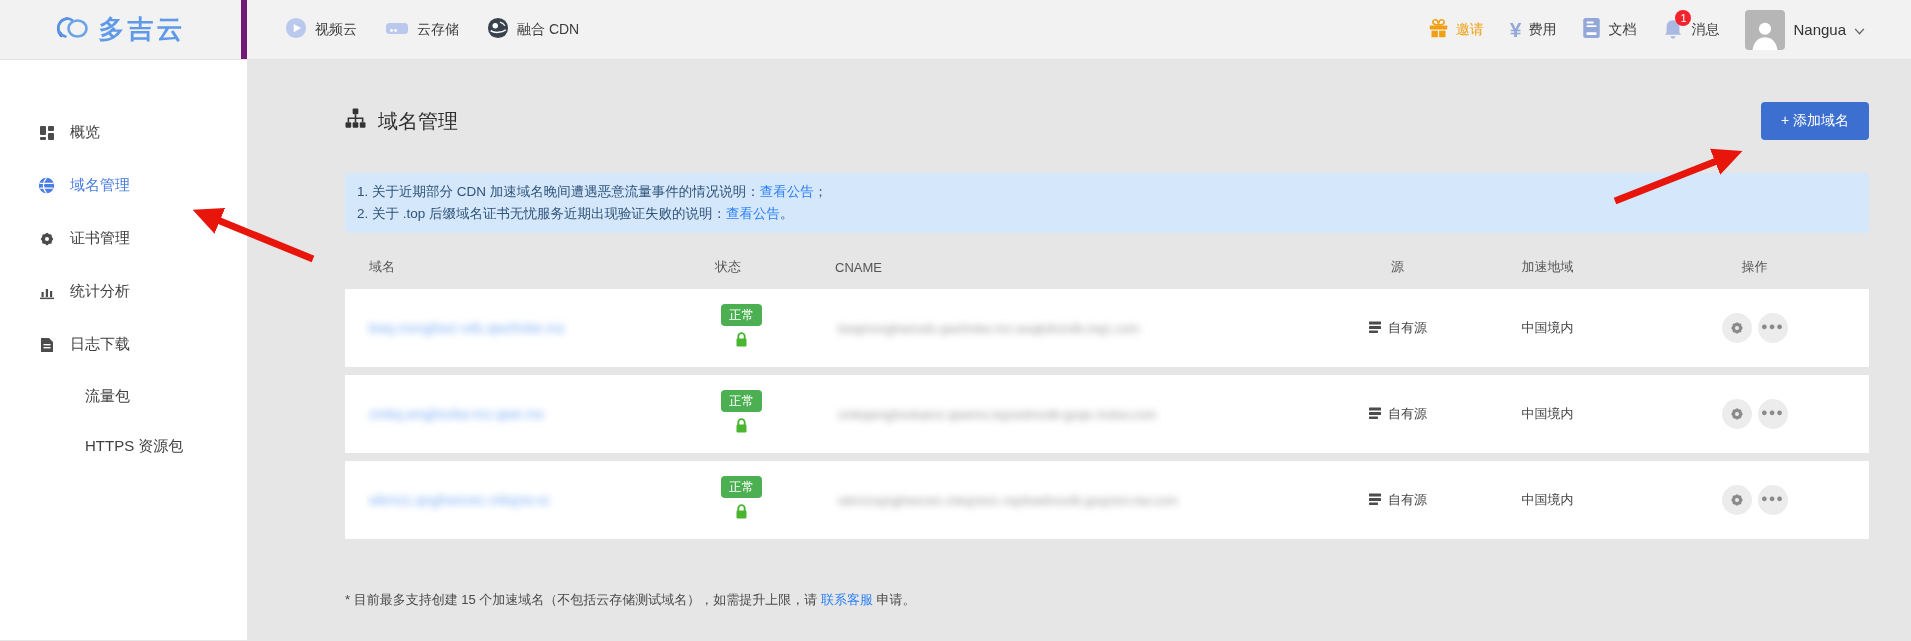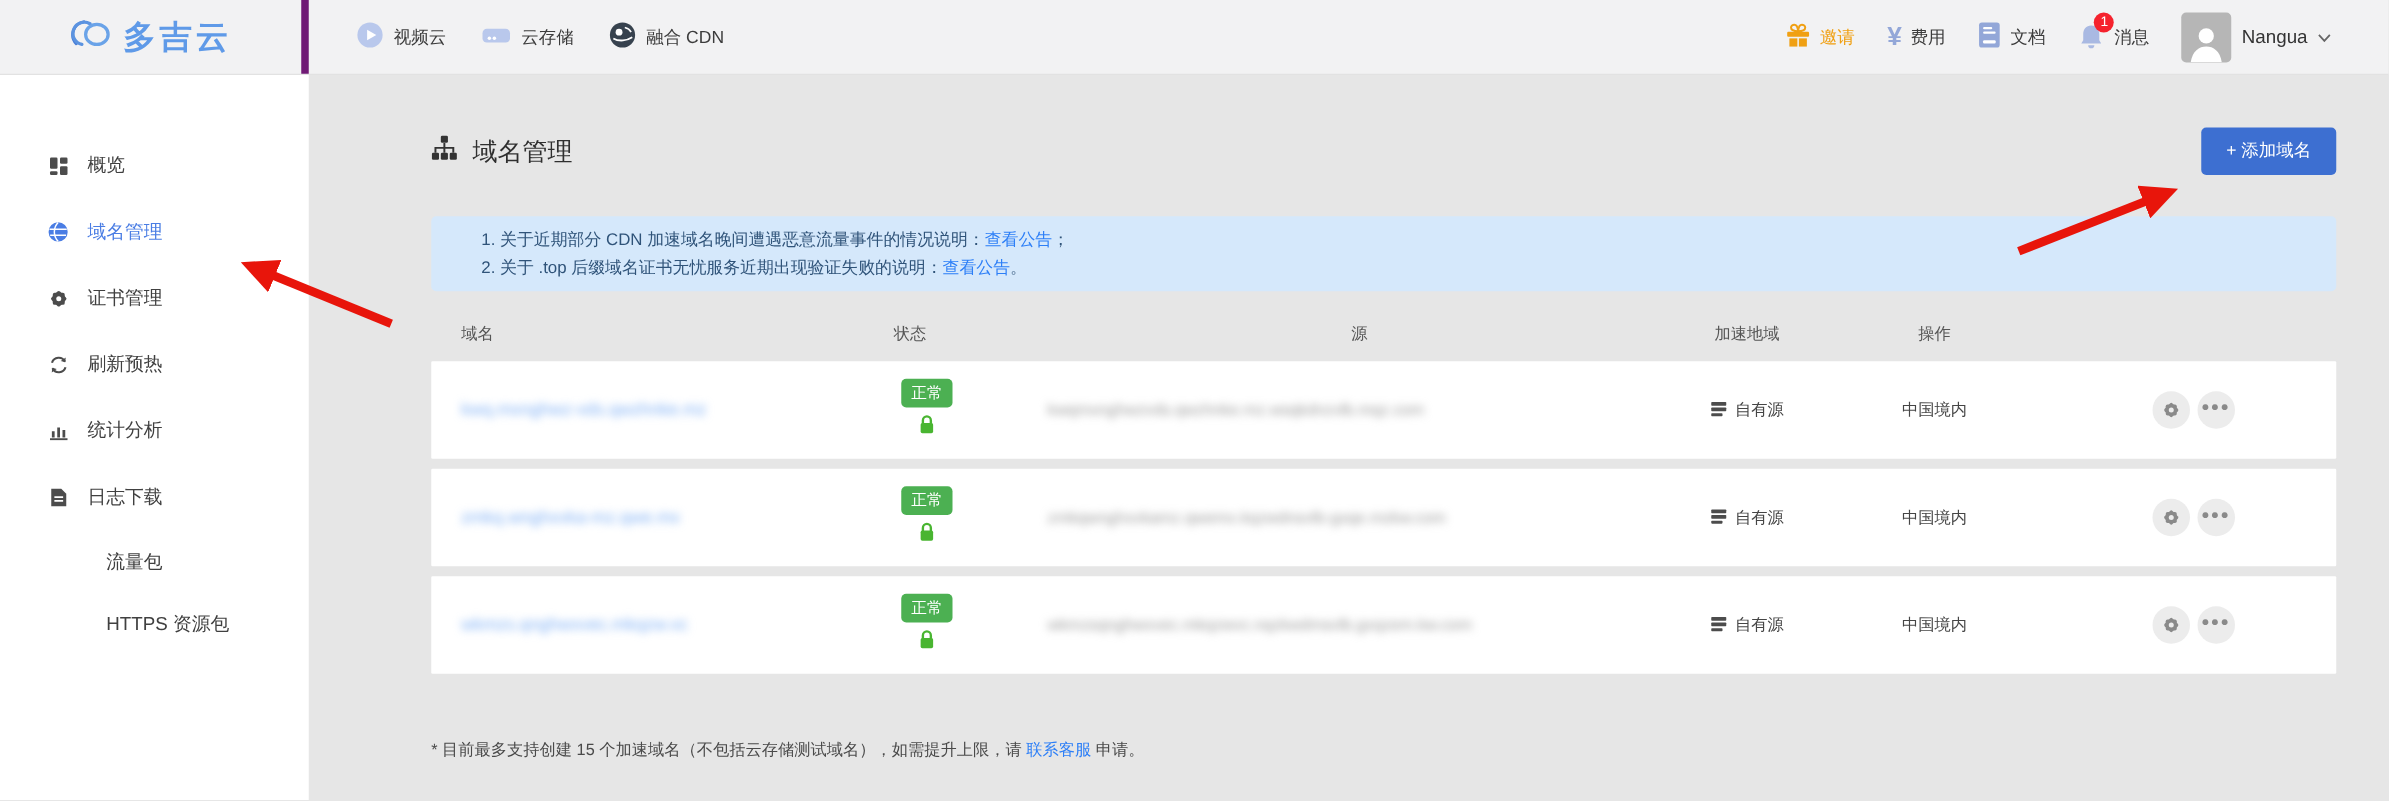--- a/index.html
+++ b/index.html
@@ -28,21 +28,21 @@
   .s-item{height:53px;display:flex;align-items:center;gap:15px;padding-left:38px;font-size:15px;color:#404040;cursor:pointer;}
   .s-item .s-icon{width:17px;height:17px;display:flex;align-items:center;justify-content:center;}
   .s-item.active{color:#4a7de4;}
   .s-sub{height:50px;display:flex;align-items:center;padding-left:85px;font-size:15px;color:#404040;cursor:pointer;}
 
   .main{flex:1;padding:32px 42px 0 98px;}
   .title-row{display:flex;align-items:center;height:58px;}
   .page-title{display:flex;align-items:center;gap:12px;font-size:20px;color:#2f2f2f;}
   .add-btn{margin-left:auto;background:#3d6fd1;color:#fff;font-size:14px;height:38px;padding:0 20px;border:none;border-radius:4px;cursor:pointer;}
 
-  .notice{margin-top:23px;background:#d5e8fb;border-radius:4px;padding:8px 20px 8px 40px;font-size:13.5px;line-height:22px;color:#2f5379;}
+  .notice{margin-top:23px;background:#d5e8fb;border-radius:4px;padding:8px 20px 8px 12px;font-size:13.5px;line-height:22px;color:#2f5379;}
   .notice .link{color:#2d7ff7;cursor:pointer;}
 
   .grid-cols{display:grid;grid-template-columns:370px 120px 505px 115px 185px 1fr;align-items:center;}
   .thead{height:44px;margin-top:12px;font-size:13px;color:#555;}
   .th-first{padding-left:24px;}
   .th-c{text-align:center;}
   .trow{height:78px;background:#fff;margin-bottom:8px;border-radius:1px;}
   .domain-cell{padding-left:24px;}
   .domain-link{font-size:14px;color:#7fb0f5;filter:blur(3.5px);cursor:pointer;}
   .cname-cell{padding-left:3px;}
@@ -192,31 +192,20 @@
         <svg width="16" height="16" viewBox="0 0 16 16" fill="#4c4c4c">
             <rect x="3.2" y="3.2" width="9.6" height="9.6" rx="1.5"></rect>
             <rect x="3.2" y="3.2" width="9.6" height="9.6" rx="1.5" transform="rotate(45 8 8)"></rect>
             <circle cx="8" cy="8" r="2" fill="#fff"></circle>
           </svg>
       </span>
       <span>证书管理</span>
     </div>
     <div class="s-item">
       <span class="s-icon">
-        <svg width="16" height="16" viewBox="0 0 16 16" fill="none" stroke="#4c4c4c" stroke-width="1.7">
-            <path d="M2.6 6.2 A5.6 5.6 0 0 1 13 5.4"></path>
-            <path d="M13.4 9.8 A5.6 5.6 0 0 1 3 10.6"></path>
-            <path d="M13.6 2 L13.2 5.8 L9.6 4.8" fill="#4c4c4c" stroke="none"></path>
-            <path d="M2.4 14 L2.8 10.2 L6.4 11.2" fill="#4c4c4c" stroke="none"></path>
-          </svg>
-      </span>
-      <span>刷新预热</span>
-    </div>
-    <div class="s-item">
-      <span class="s-icon">
         <svg width="16" height="16" viewBox="0 0 16 16" fill="#4c4c4c">
             <rect x="2.5" y="8" width="2.2" height="5"></rect>
             <rect x="6.8" y="5" width="2.2" height="8"></rect>
             <rect x="11" y="7" width="2.2" height="6"></rect>
             <rect x="1" y="13.6" width="14" height="1.5"></rect>
           </svg>
       </span>
       <span>统计分析</span>
     </div>
     <div class="s-item">
@@ -259,20 +248,21 @@
         <span>1. 关于近期部分 CDN 加速域名晚间遭遇恶意流量事件的情况说明：</span><span class="link">查看公告</span><span>；</span>
       </div>
       <div>
         <span>2. 关于 .top 后缀域名证书无忧服务近期出现验证失败的说明：</span><span class="link">查看公告</span><span>。</span>
       </div>
     </div>
 
     <div class="thead grid-cols">
       <div class="th-first">域名</div>
       <div>状态</div>
+      <div>CNAME</div>
       <div class="th-c">源</div>
       <div class="th-c">加速地域</div>
       <div class="th-c">操作</div>
     </div>
 
     <div class="trow grid-cols">
       <div class="domain-cell"><span class="domain-link">kwq.mxnghwz-vds.qwzhnke.mz</span></div>
       <div><span class="status-wrap">
         <span class="badge-ok">正常</span>
         <span><svg width="15" height="17" viewBox="0 0 14 16">

